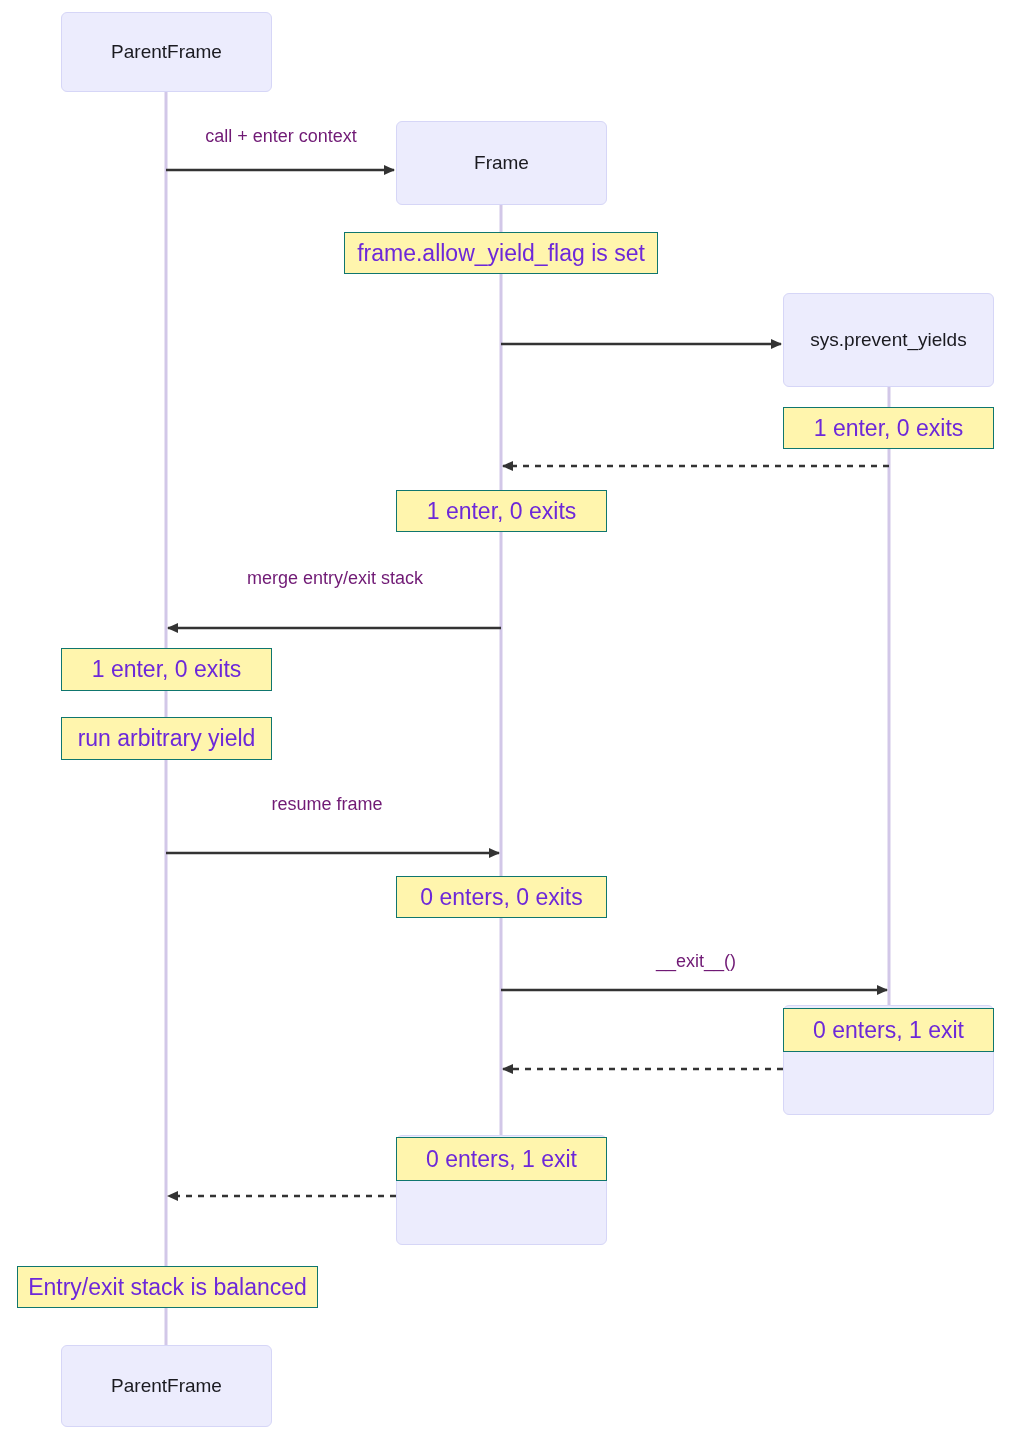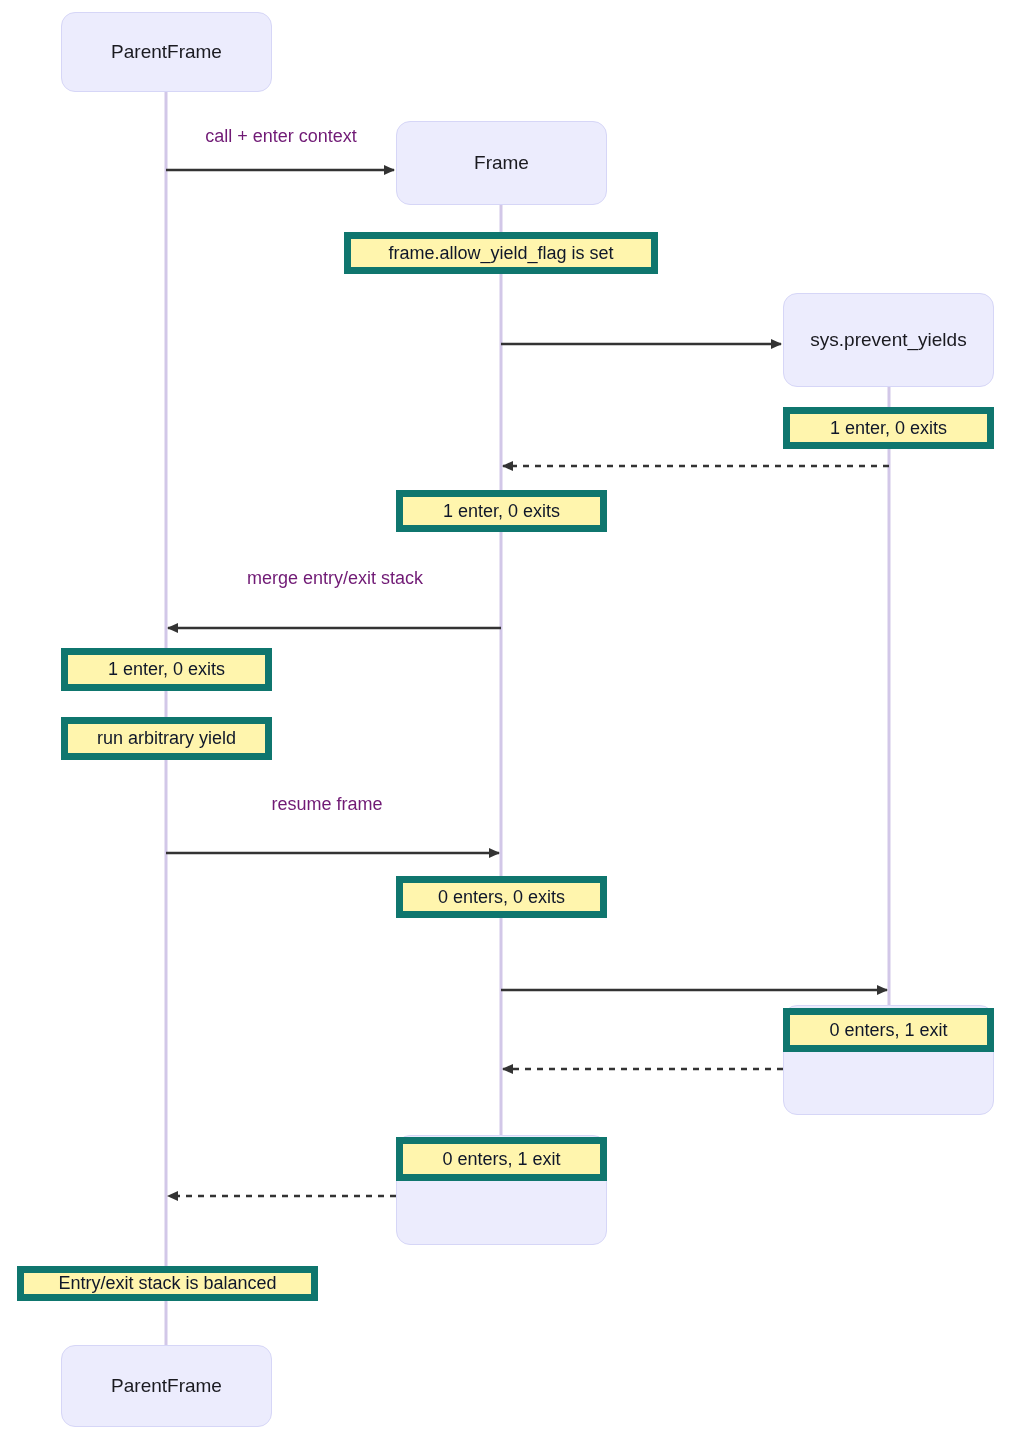--- a/index.html
+++ b/index.html
@@ -29,42 +29,42 @@
     left: 0;
     top: 0;
     width: 1016px;
     height: 1435px;
   }
   .actor-box {
     position: absolute;
     box-sizing: border-box;
     background: #ececfd;
     border: 1px solid #d6d6f7;
-    border-radius: 14px;
+    border-radius: 6px;
     display: flex;
     align-items: center;
     justify-content: center;
     color: #1a1a20;
     font-size: 19px;
     font-family: "Liberation Sans", sans-serif;
   }
   .actor-box.label-top {
     align-items: flex-start;
     padding-top: 22px;
   }
   .note-box {
     position: absolute;
     box-sizing: border-box;
     background: #fff5ad;
-    border: 7px solid #0f766e;
+    border: 1px solid #0f766e;
     display: flex;
     align-items: center;
     justify-content: center;
-    color: #0f172a;
-    font-size: 18px;
+    color: #6d28d9;
+    font-size: 23px;
     font-family: "Liberation Sans", sans-serif;
     white-space: nowrap;
   }
   .msg-label {
     position: absolute;
     color: #701a75;
     font-size: 18px;
     font-family: "Liberation Sans", sans-serif;
     text-align: center;
     white-space: pre;
@@ -137,23 +137,24 @@
       </div>
       <div class="note-box" style="left: 396px; top: 876px; width: 211px; height: 42px;">
         <span>0 enters, 0 exits</span>
       </div>
       <div class="note-box" style="left: 783px; top: 1008px; width: 211px; height: 44px;">
         <span>0 enters, 1 exit</span>
       </div>
       <div class="note-box" style="left: 396px; top: 1137px; width: 211px; height: 44px;">
         <span>0 enters, 1 exit</span>
       </div>
-      <div class="note-box" style="left: 17px; top: 1266px; width: 301px; height: 35px;">
+      <div class="note-box" style="left: 17px; top: 1266px; width: 301px; height: 42px;">
         <span>Entry/exit stack is balanced</span>
       </div>
     </div>
   <div class="layer" id="labels-layer">
       <div class="msg-label" style="left: 171px; top: 125px; width: 220px;"><div>call + enter context</div></div>
       <div class="msg-label" style="left: 175px; top: 567px; width: 320px;"><div>merge entry/exit stack</div></div>
       <div class="msg-label" style="left: 167px; top: 793px; width: 320px;"><div>resume frame</div></div>
+      <div class="msg-label" style="left: 506px; top: 950px; width: 380px;"><div>__exit__()</div></div>
     </div>
 
 </div>
 
 </body></html>

